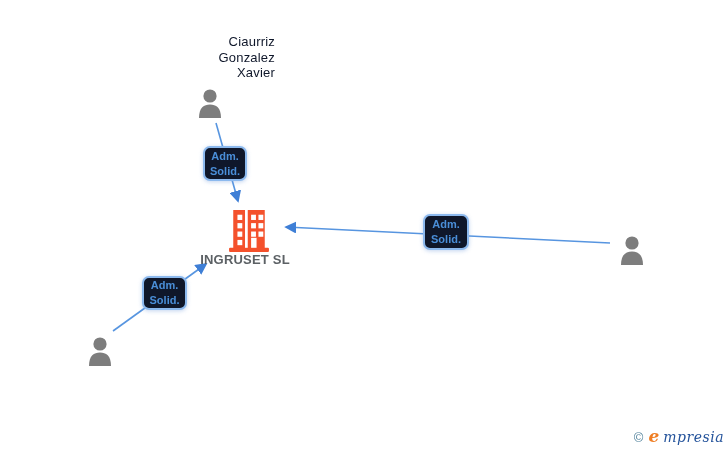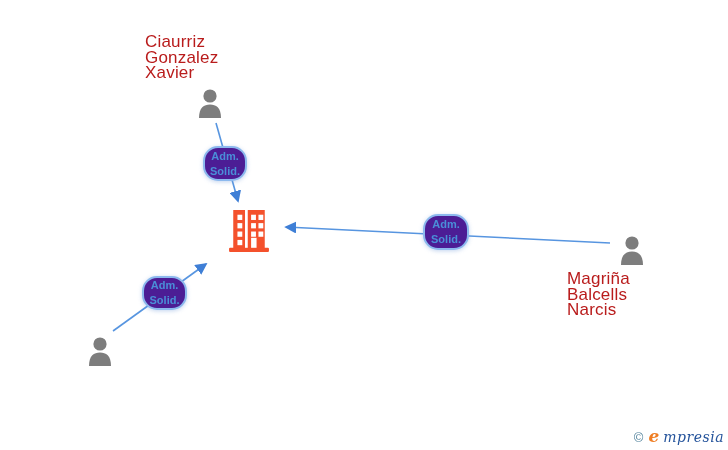--- a/index.html
+++ b/index.html
@@ -7,43 +7,43 @@
     position:relative;
     width:728px;height:450px;
     background:#ffffff;
     overflow:hidden;
     font-family:"Liberation Sans", sans-serif;
   }
   #edges{position:absolute;left:0;top:0;width:728px;height:450px;}
   .person-label{
     position:absolute;
     width:130px;
-    text-align:left;
-    font-size:17px;
+    text-align:right;
+    font-size:13px;
     line-height:15.5px;
-    color:#b91c1c;
+    color:#0f172a;
     white-space:pre-line;
     letter-spacing:.2px;
   }
   .company-label{
     position:absolute;
     width:150px;
     text-align:center;
     font-size:13px;
     line-height:15px;
     font-weight:bold;
     color:#5c6165;
     letter-spacing:.2px;
   }
   .rel-box{
     position:absolute;
     box-sizing:border-box;
-    background:#4c1d95;
+    background:#0f172a;
     border:2px solid #8cb9ee;
-    border-radius:15px;
+    border-radius:7px;
     color:#4a8ed8;
     font-size:11px;
     font-weight:bold;
     line-height:15px;
     text-align:center;
     white-space:pre-line;
     display:flex;
     align-items:center;
     justify-content:center;
     box-shadow:0 1px 4px rgba(120,160,220,.45);
@@ -101,23 +101,20 @@
       <path d="M3,30 C3,19.5 8,16.5 14,16.5 C20,16.5 25,19.5 25,30 Z" fill="#7d7d7d"></path>
     </svg>
   </div>
 
   <div class="icon-wrap" style="left:618px;top:235px;">
     <svg width="28" height="30" viewBox="0 0 28 30" xmlns="http://www.w3.org/2000/svg">
       <circle cx="14" cy="8" r="6.6" fill="#7d7d7d"></circle>
       <path d="M3,30 C3,19.5 8,16.5 14,16.5 C20,16.5 25,19.5 25,30 Z" fill="#7d7d7d"></path>
     </svg>
   </div>
-  <div class="person-label" style="left:567px;top:271px;">Magriña
-Balcells
-Narcis</div>
 
   <div class="icon-wrap" style="left:86px;top:336px;">
     <svg width="28" height="30" viewBox="0 0 28 30" xmlns="http://www.w3.org/2000/svg">
       <circle cx="14" cy="8" r="6.6" fill="#7d7d7d"></circle>
       <path d="M3,30 C3,19.5 8,16.5 14,16.5 C20,16.5 25,19.5 25,30 Z" fill="#7d7d7d"></path>
     </svg>
   </div>
 
   <div class="icon-wrap" style="left:229px;top:210px;">
     <svg width="40" height="42" viewBox="0 0 38 40" xmlns="http://www.w3.org/2000/svg">
@@ -133,20 +130,21 @@
       <rect x="21" y="4.5" width="4.6" height="5" fill="#ffffff"></rect>
       <rect x="28" y="4.5" width="4.6" height="5" fill="#ffffff"></rect>
       <rect x="21" y="12.5" width="4.6" height="5" fill="#ffffff"></rect>
       <rect x="28" y="12.5" width="4.6" height="5" fill="#ffffff"></rect>
       <rect x="21" y="20.5" width="4.6" height="5" fill="#ffffff"></rect>
       <rect x="28" y="20.5" width="4.6" height="5" fill="#ffffff"></rect>
 
       <rect x="21" y="26.5" width="5.2" height="9.5" fill="#ffffff"></rect>
     </svg>
   </div>
+  <div class="company-label" style="left:170px;top:252px;">INGRUSET SL</div>
 
   <div class="rel-box" style="left:203px;top:146px;width:44px;height:35px;">Adm.
 Solid.</div>
   <div class="rel-box" style="left:423px;top:214px;width:46px;height:36px;">Adm.
 Solid.</div>
   <div class="rel-box" style="left:142px;top:276px;width:45px;height:34px;">Adm.
 Solid.</div>
 
   <div id="logo">
     <span class="copy">©</span>

